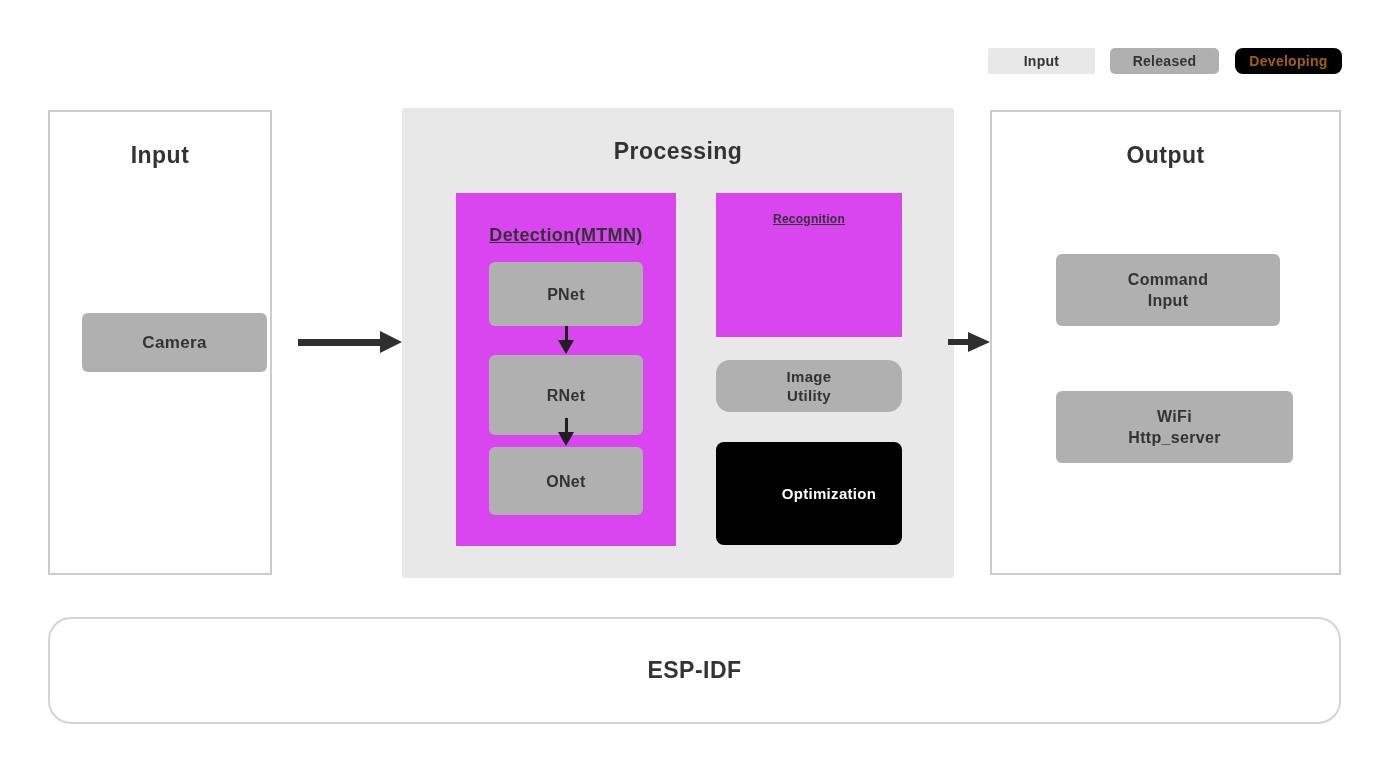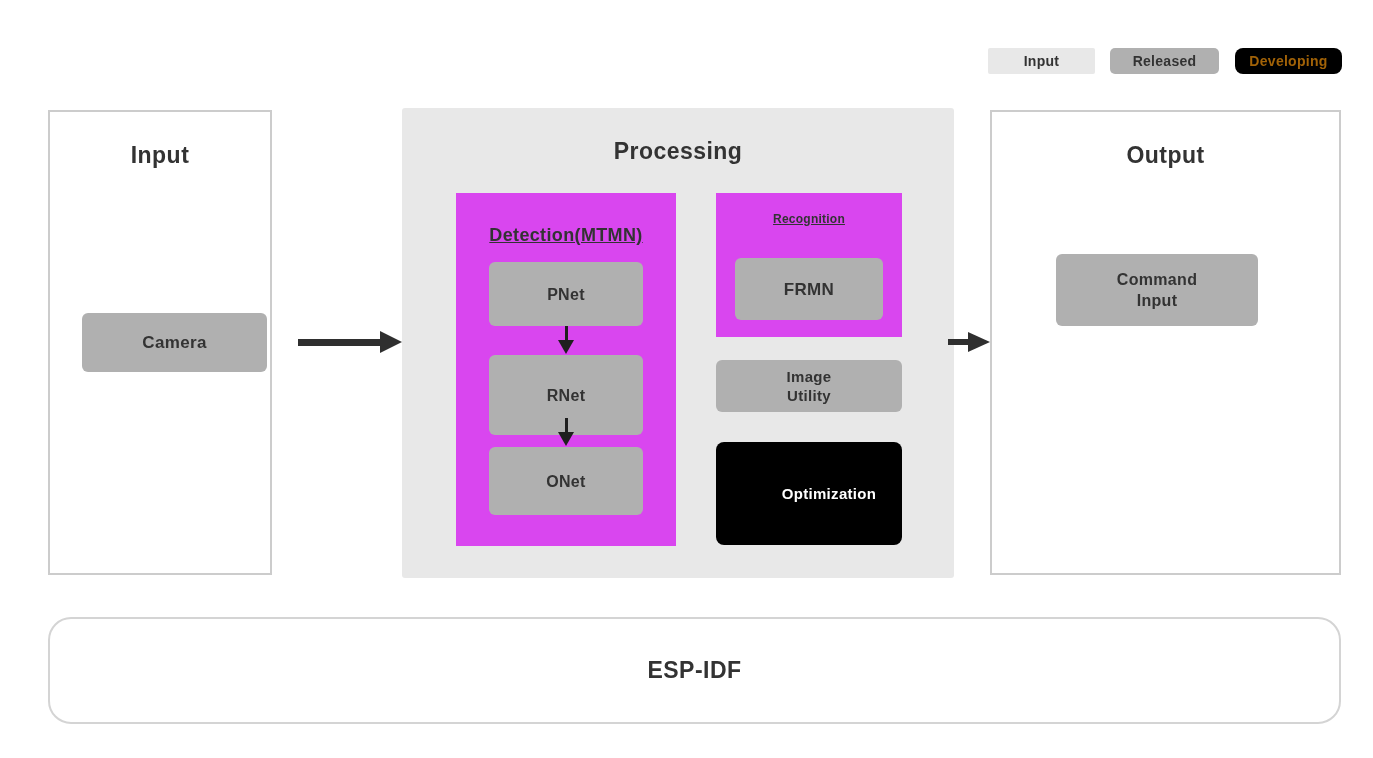--- a/index.html
+++ b/index.html
@@ -41,26 +41,26 @@
   .group-recognition { left:314px; top:85px;  width:186px; height:144px; }
   .group-title { display:block; text-align:center; font-weight:bold; color:#333333; letter-spacing:0.02em; }
   .group-detection .group-title   { padding-top:32px; font-size:18px; }
   .group-recognition .group-title { padding-top:19px; font-size:12px; }
 
   .pnet-node { left:33px; top:69px;  width:154px; height:64px; font-size:16px; }
   .rnet-node { left:33px; top:162px; width:154px; height:80px; font-size:16px; }
   .onet-node { left:33px; top:254px; width:154px; height:68px; font-size:16px; }
   .frmn-node { left:19px; top:65px;  width:148px; height:62px; font-size:17px; }
 
-  .imageutil-node { left:314px; top:252px; width:186px; height:52px; font-size:15px; }
+  .imageutil-node { left:314px; top:252px; width:186px; height:52px; font-size:15px;border-radius:14px; }
   .imageutil-node span { line-height:19px; }
   .optimization-node { left:314px; top:334px; width:186px; height:103px;
                        background:#000000; color:#ffffff; border-radius:8px; font-size:15px;padding-left:40px; }
 
-  .command-node { left:64px; top:142px; width:202px; height:72px; font-size:16px; }
+  .command-node { left:64px; top:142px; width:224px; height:72px; font-size:16px; }
   .wifi-node    { left:64px; top:279px; width:237px; height:72px; font-size:16px; }
 
   
   .harrow { position:absolute; }
   .harrow .stem { position:absolute; background:#2f2f2f; }
   .harrow .head { position:absolute; width:0; height:0; }
   .arrow-1 { left:298px; top:331px; width:104px; height:22px; }
   .arrow-1 .stem { left:0; top:8px; width:84px; height:7px; }
   .arrow-1 .head { left:82px; top:0; border-top:11px solid transparent; border-bottom:11px solid transparent;
                    border-left:22px solid #2f2f2f; }
@@ -123,23 +123,20 @@
         <div class="vstem"></div>
         <div class="vhead"></div>
       </div>
       <div class="node onet-node">
         <span>ONet</span>
       </div>
     </div>
 
     <div class="group group-recognition">
       <span class="group-title">Recognition</span>
-      <div class="node frmn-node">
-        <span>FRMN</span>
-      </div>
     </div>
 
     <div class="node imageutil-node">
       <span>Image</span>
       <span>Utility</span>
     </div>
 
     <div class="node optimization-node">
       <span>Optimization</span>
     </div>
@@ -149,19 +146,23 @@
     <div class="stem"></div>
     <div class="head"></div>
   </div>
 
   <div class="panel panel-output">
     <span class="panel-title">Output</span>
     <div class="node command-node">
       <span>Command</span>
       <span>Input</span>
     </div>
+    <div class="node wifi-node">
+      <span>WiFi</span>
+      <span>Http_server</span>
+    </div>
   </div>
 
   <div class="panel panel-espidf">
     <span class="panel-title">ESP-IDF</span>
   </div>
 
 </div>
 
 </body></html>

